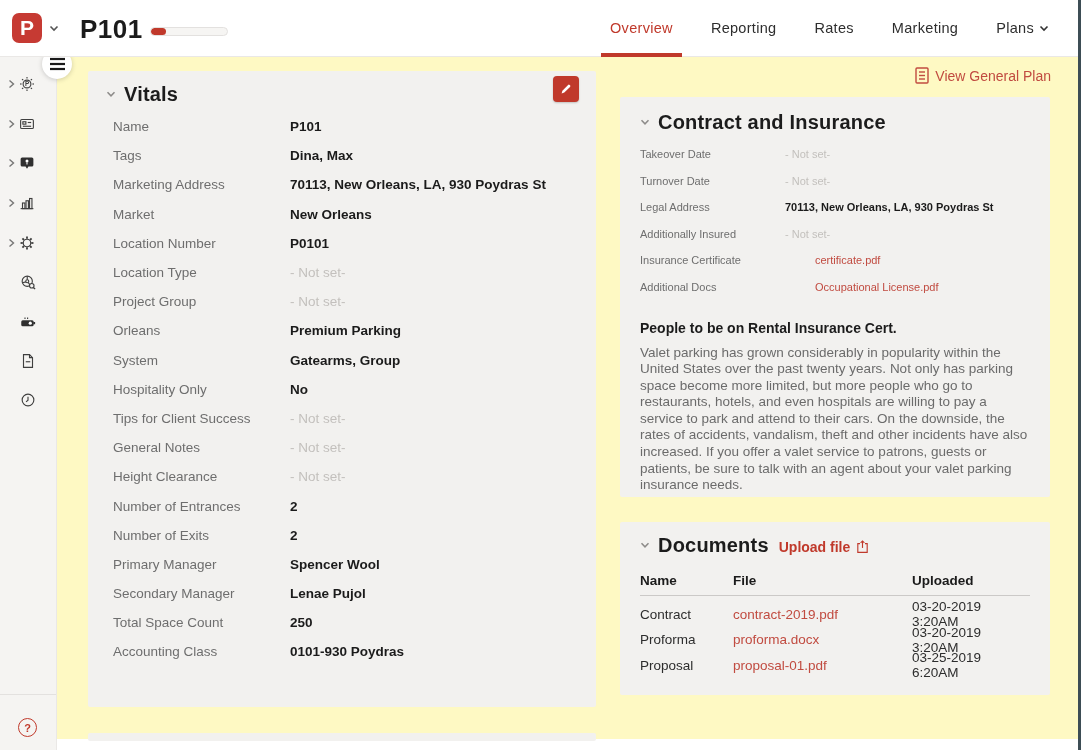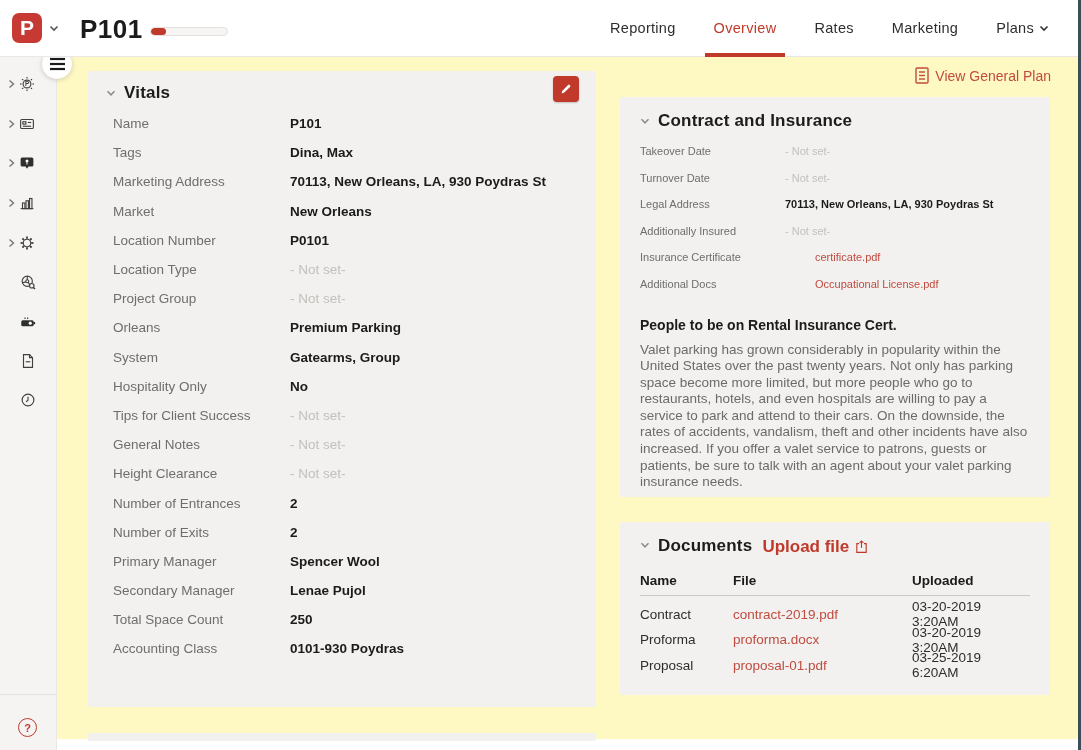--- a/index.html
+++ b/index.html
@@ -40,21 +40,21 @@
   .help-btn { position:absolute; left:18px; bottom:13px; width:19px; height:19px; border-radius:50%;
               border:1.6px solid #c0392b; color:#c0392b; font-size:11px; font-weight:bold;
               display:flex; align-items:center; justify-content:center; cursor:pointer; }
 
   
   .main { position:absolute; top:46px; left:57px; width:1024px; height:693px; background:#fef9c3; }
   .view-plan { position:absolute; top:21px; right:30px; display:flex; align-items:center; gap:6px;
                color:#c14b40; font-size:14px; cursor:pointer; }
   .card { position:absolute; background:#f2f1ef; border-radius:2px; }
   .card-head { display:flex; align-items:center; gap:8px; }
-  .card-title { font-size:17px; font-weight:bold; color:#1c1c1c; letter-spacing:.2px; }
+  .card-title { font-size:20px; font-weight:bold; color:#1c1c1c; letter-spacing:.2px; }
 
   
   .vitals-card { left:31px; top:25px; width:508px; height:636px; padding:12px 18px 0 18px; }
   .edit-btn { position:absolute; top:5px; right:17px; width:26px; height:26px; border-radius:4px;
               background:#c0392b; border:none; display:flex; align-items:center; justify-content:center;
               cursor:pointer; box-shadow:0 1px 2px rgba(0,0,0,.2); }
   .vrows { margin-top:6px; margin-left:7px; }
   .vrow { height:29.2px; display:flex; align-items:center; font-size:13.5px; }
   .f-label { width:177px; color:#6e6e6e; flex:none; }
   .f-value { color:#1b1b1b; font-weight:bold; white-space:nowrap; }
@@ -66,21 +66,21 @@
   .crows { margin-top:12px; }
   .crow { display:flex; font-size:11px; line-height:17px; margin-bottom:9.5px; }
   .crow .f-label { width:145px; padding-top:0; }
   .crow .f-value { white-space:normal; max-width:240px; }
   .crow .f-value.wrap { width:212px; }
   .note-title { margin-top:24px; font-size:14px; font-weight:bold; color:#1b1b1b; }
   .note-body { margin-top:9px; font-size:13.5px; line-height:16.6px; color:#6b6b6b; width:392px; }
 
   
   .documents-card { left:563px; top:476px; width:430px; height:173px; padding:12px 20px 0 20px; }
-  .upload-link { display:flex; align-items:center; gap:5px; color:#c0392b; font-size:17px;
+  .upload-link { display:flex; align-items:center; gap:5px; color:#c0392b; font-size:14px;
                  font-weight:bold; cursor:pointer; margin-left:2px; margin-top:3px; }
   .doc-table { margin-top:12px; }
   .doc-tr { display:grid; grid-template-columns:93px 179px 1fr; align-items:center; height:25.5px;
             font-size:13.5px; color:#2d2d2d; }
   .doc-tr.head { font-weight:bold; color:#1b1b1b; height:22px; }
   .doc-sep { height:1px; background:#cbc9c7; margin:4px 0 3px 0; }
   .doc-link { color:#c14b40; cursor:pointer; }
 
   .next-card { left:31px; top:687px; width:508px; height:8px; }
 
@@ -100,26 +100,26 @@
         <svg width="10" height="7" viewBox="0 0 10 7">
             <polyline points="1.5,1.5 5,5 8.5,1.5" fill="none" stroke="#555" stroke-width="1.6"></polyline>
           </svg>
       </span>
     </div>
     <div class="page-title">P101</div>
     <div class="progress">
       <div class="progress-fill" style="width: 20%;"></div>
     </div>
     <div class="nav">
-      <div class="nav-item">
-        <span>Reporting</span>
-      </div>
       <div class="nav-item active">
         <span>Overview</span>
         <span class="tab-underline"></span>
+      </div>
+      <div class="nav-item">
+        <span>Reporting</span>
       </div>
       <div class="nav-item">
         <span>Rates</span>
       </div>
       <div class="nav-item">
         <span>Marketing</span>
       </div>
       <div class="nav-item">
         <span>Plans</span>
         <span>

